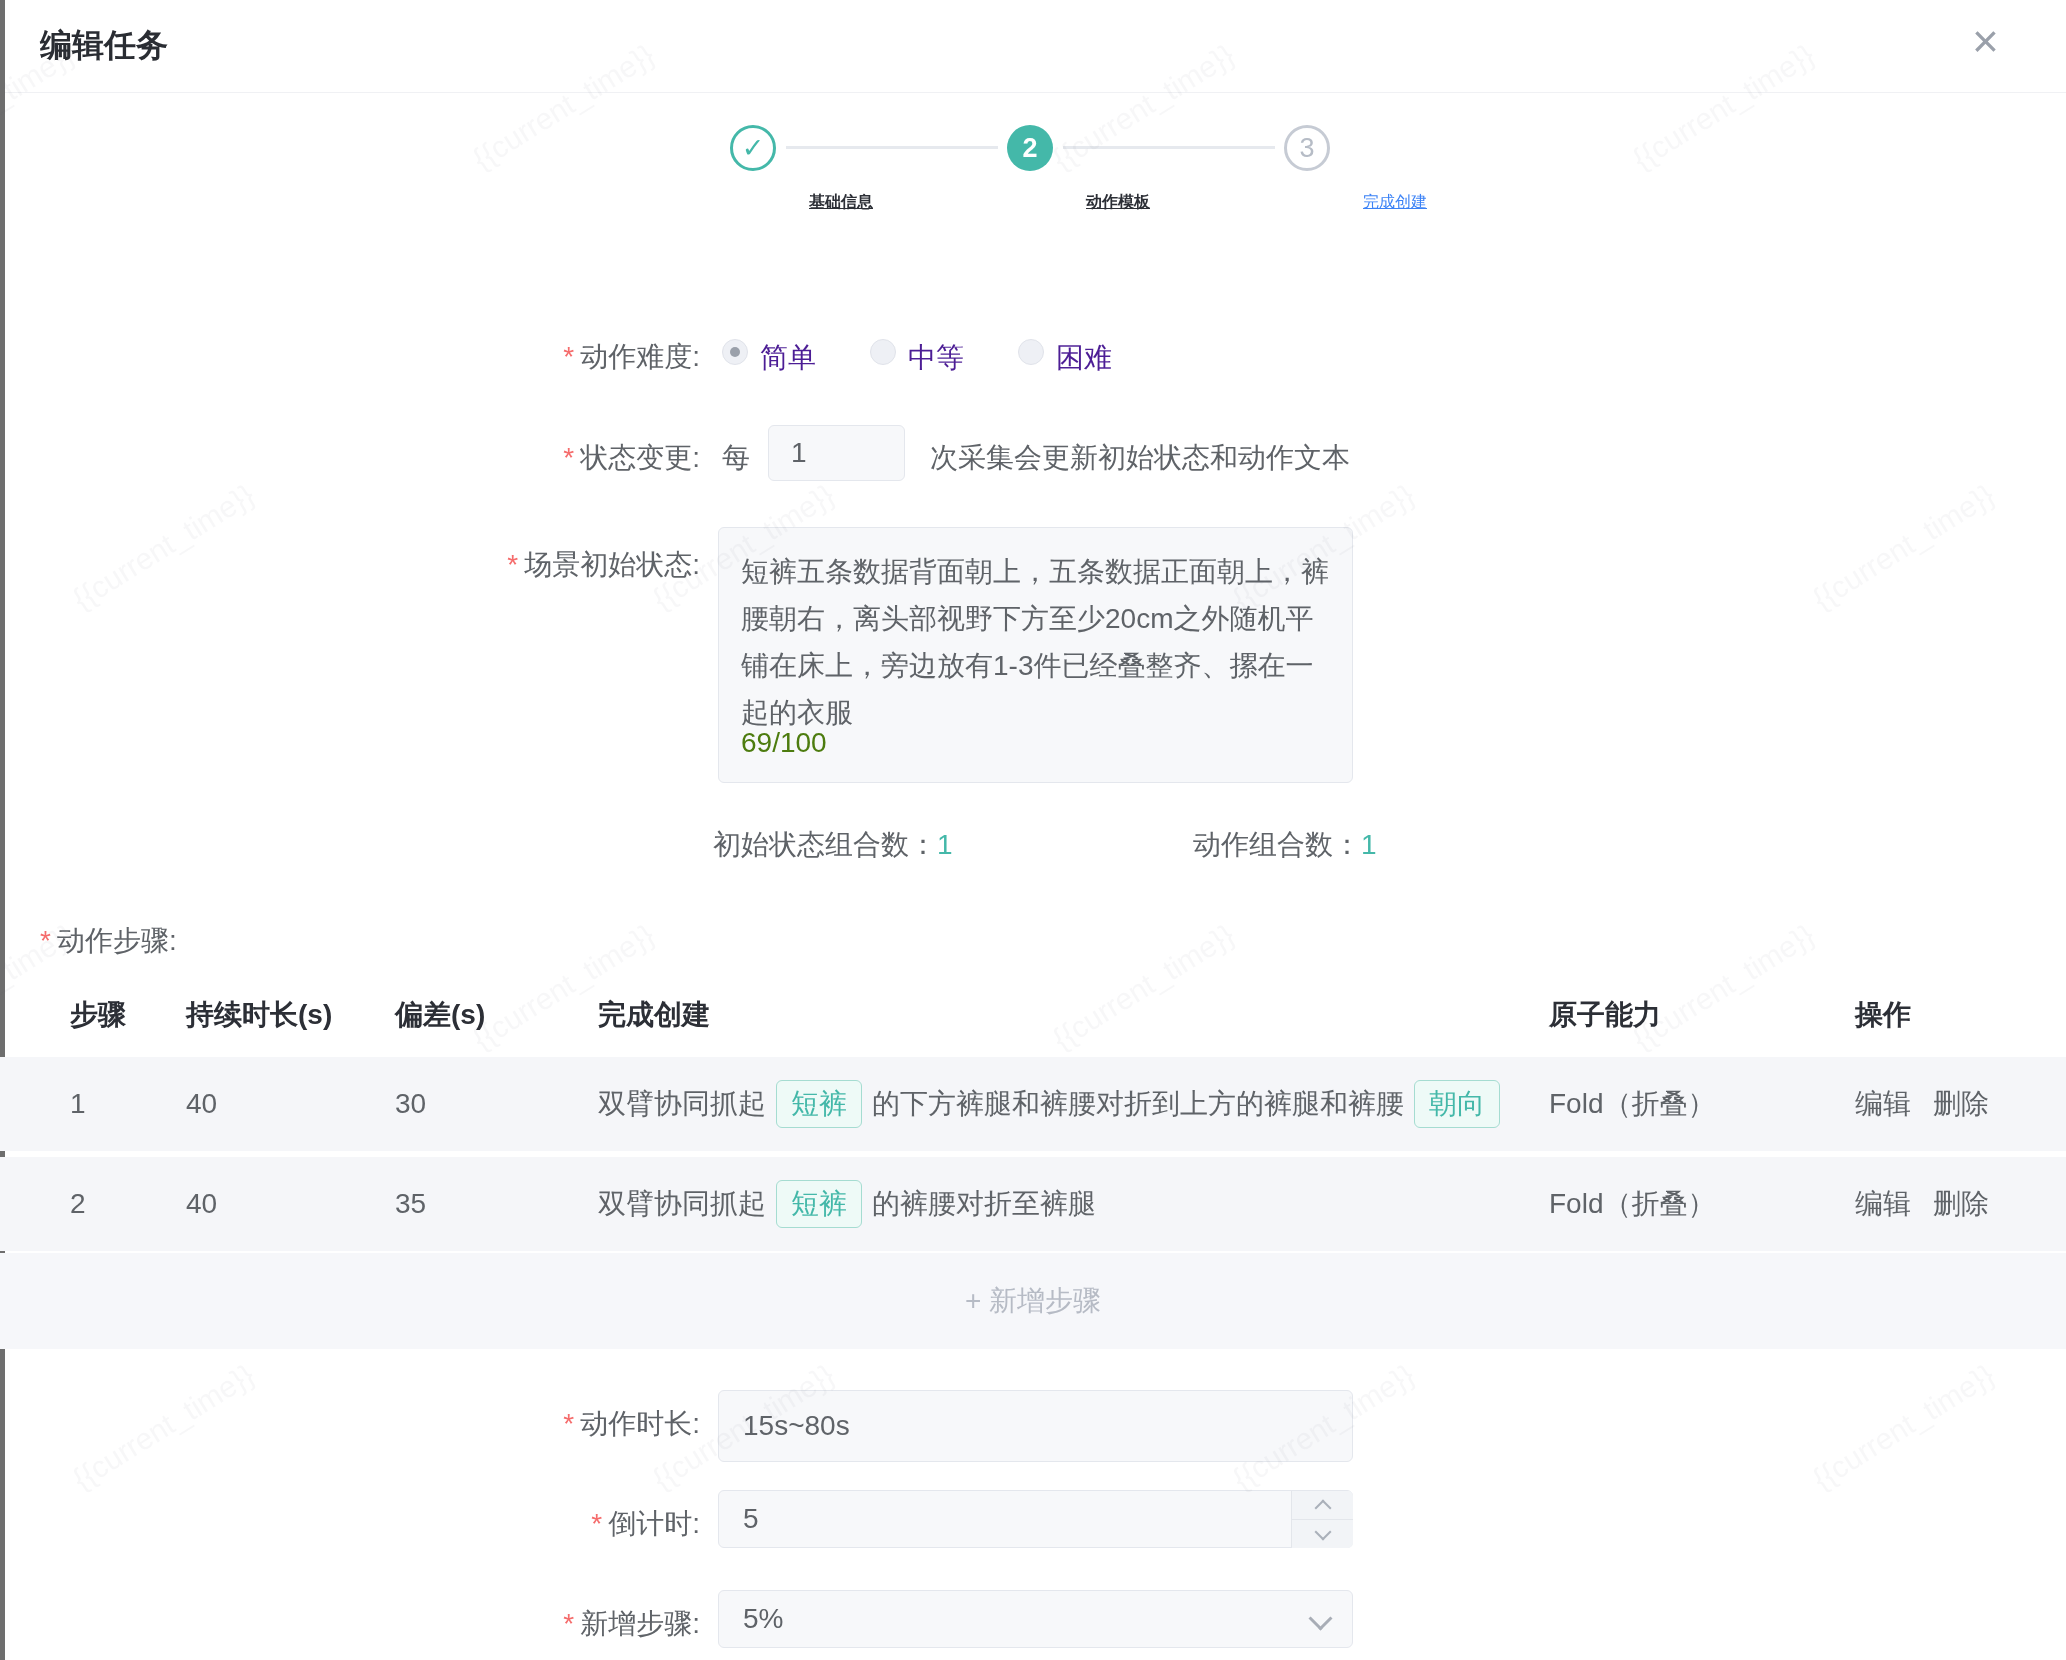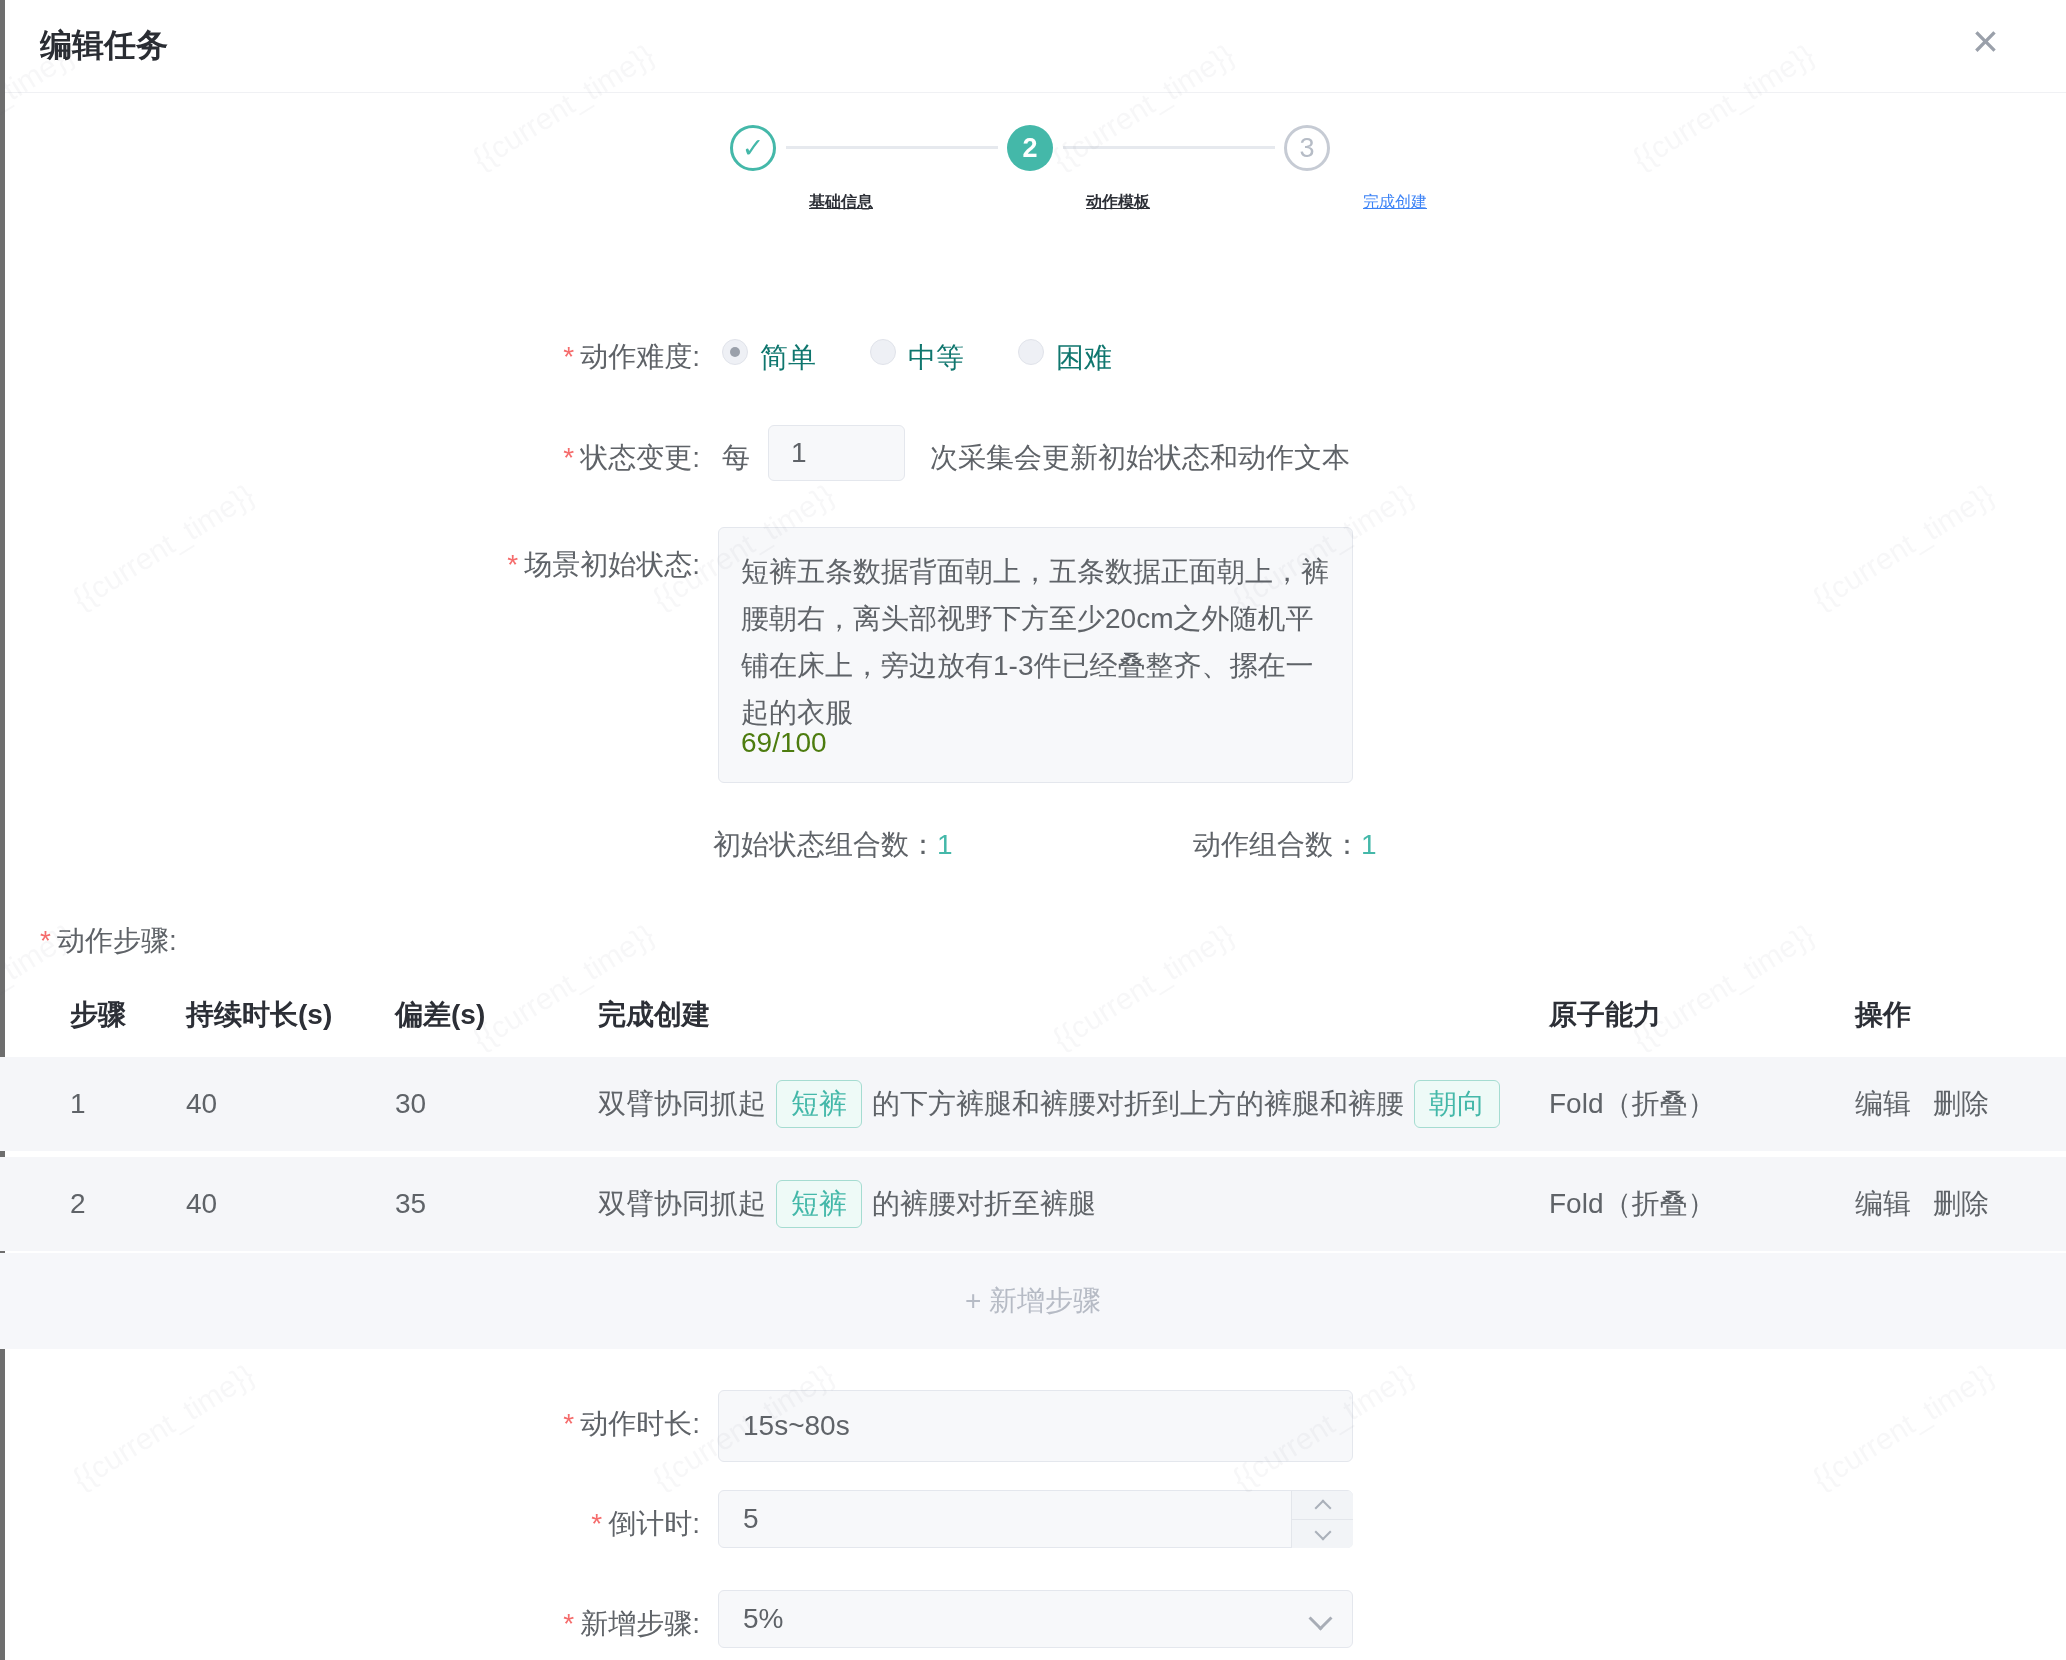--- a/index.html
+++ b/index.html
@@ -32,21 +32,21 @@
   .stl-1{left:633px;color:#2c2f36;font-weight:700;}
   .stl-2{left:910px;color:#2c2f36;font-weight:700;}
   .stl-3{left:1187px;color:#3b82f6;}
   
   .flabel{width:400px;text-align:right;font-size:28px;color:#5f6368;}
   .req{color:#f56c6c;margin-right:6px;}
   
   .radio{top:339px;width:26px;height:26px;border-radius:50%;background:#eef0f5;border:1px solid #e0e3ea;
     box-sizing:border-box;display:flex;align-items:center;justify-content:center;cursor:pointer;}
   .radio .dot{width:10px;height:10px;border-radius:50%;background:#9aa0aa;}
-  .radio-label{top:339px;font-size:28px;color:#0f766e;}
+  .radio-label{top:339px;font-size:28px;color:#4c1d95;}
   
   .ipt{box-sizing:border-box;background:#f7f8fa;border:1px solid #e4e7ed;border-radius:6px;
     color:#5f6368;font-size:28px;padding:0 0 0 22px;font-family:inherit;outline:none;}
   .textarea-box{left:718px;top:527px;width:635px;height:256px;box-sizing:border-box;background:#f7f8fa;
     border:1px solid #e4e7ed;border-radius:6px;padding:20px 22px;line-height:47px;color:#5f6368;cursor:text;}
   .ta-counter{position:absolute;left:22px;bottom:16px;color:#4d7c0f;font-size:28px;}
   .teal{color:#44b8a9;}
   
   .thead{top:996px;font-size:28px;font-weight:700;color:#2c2f36;}
   .trow{position:absolute;left:0;width:2066px;height:94px;background:#f5f6f9;}

